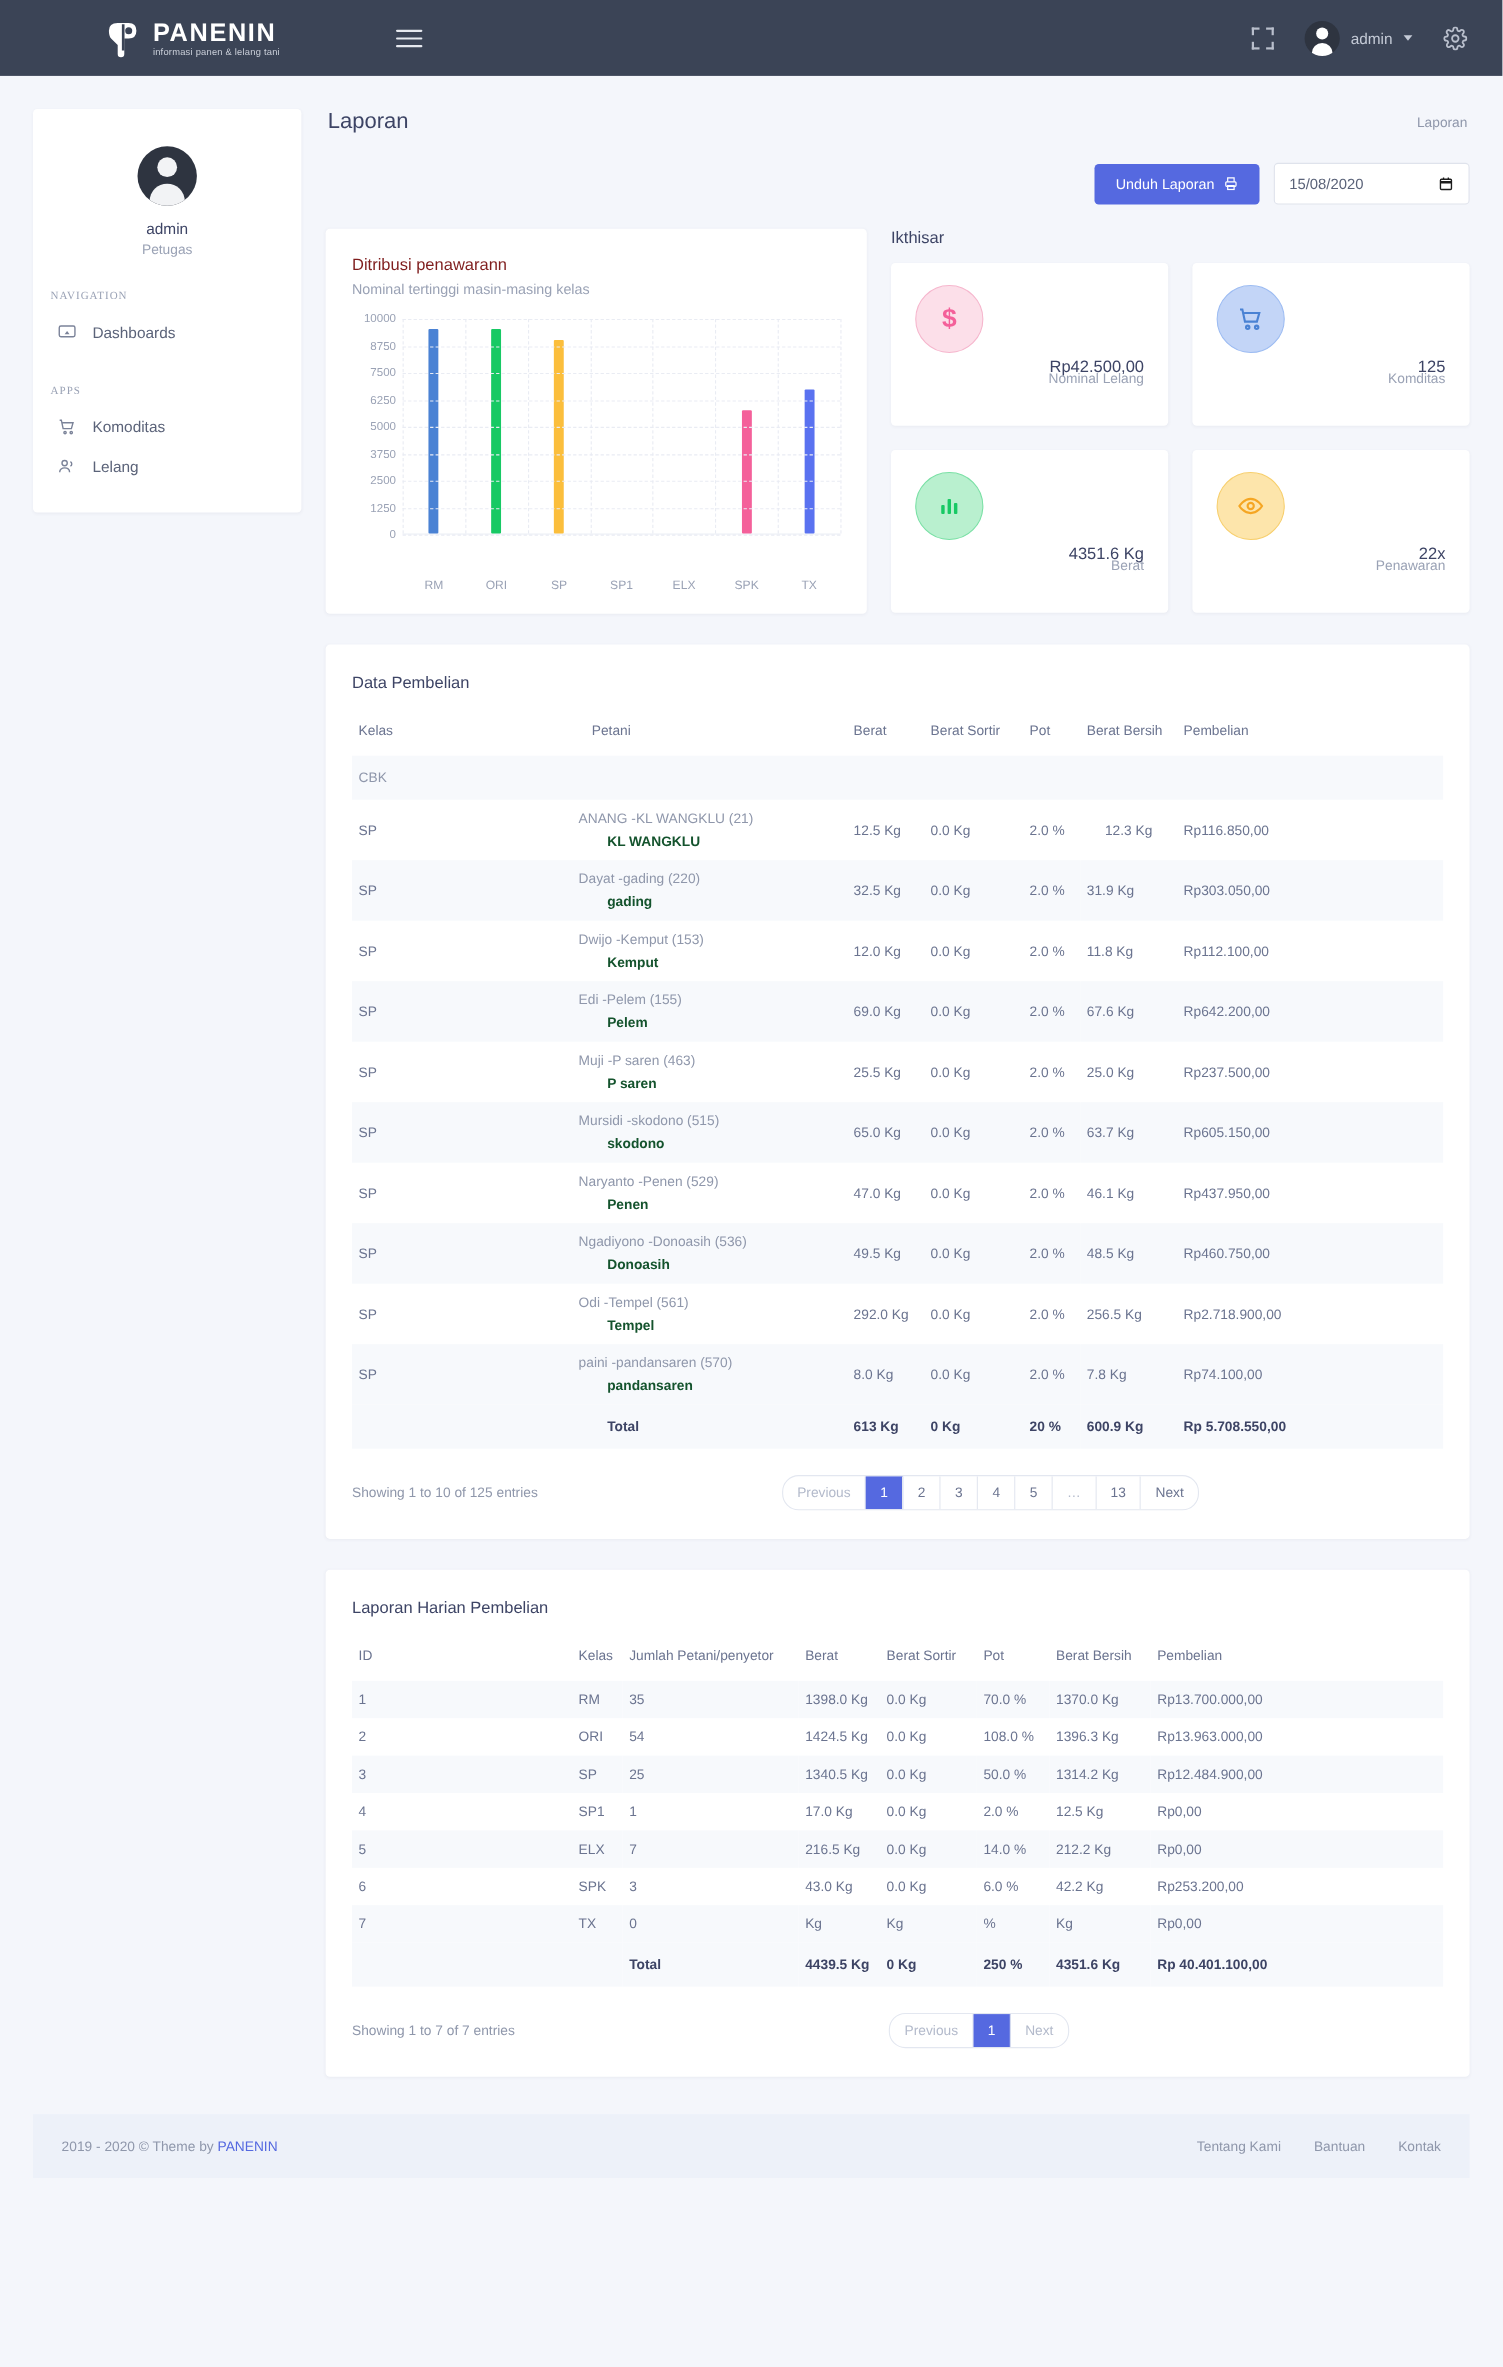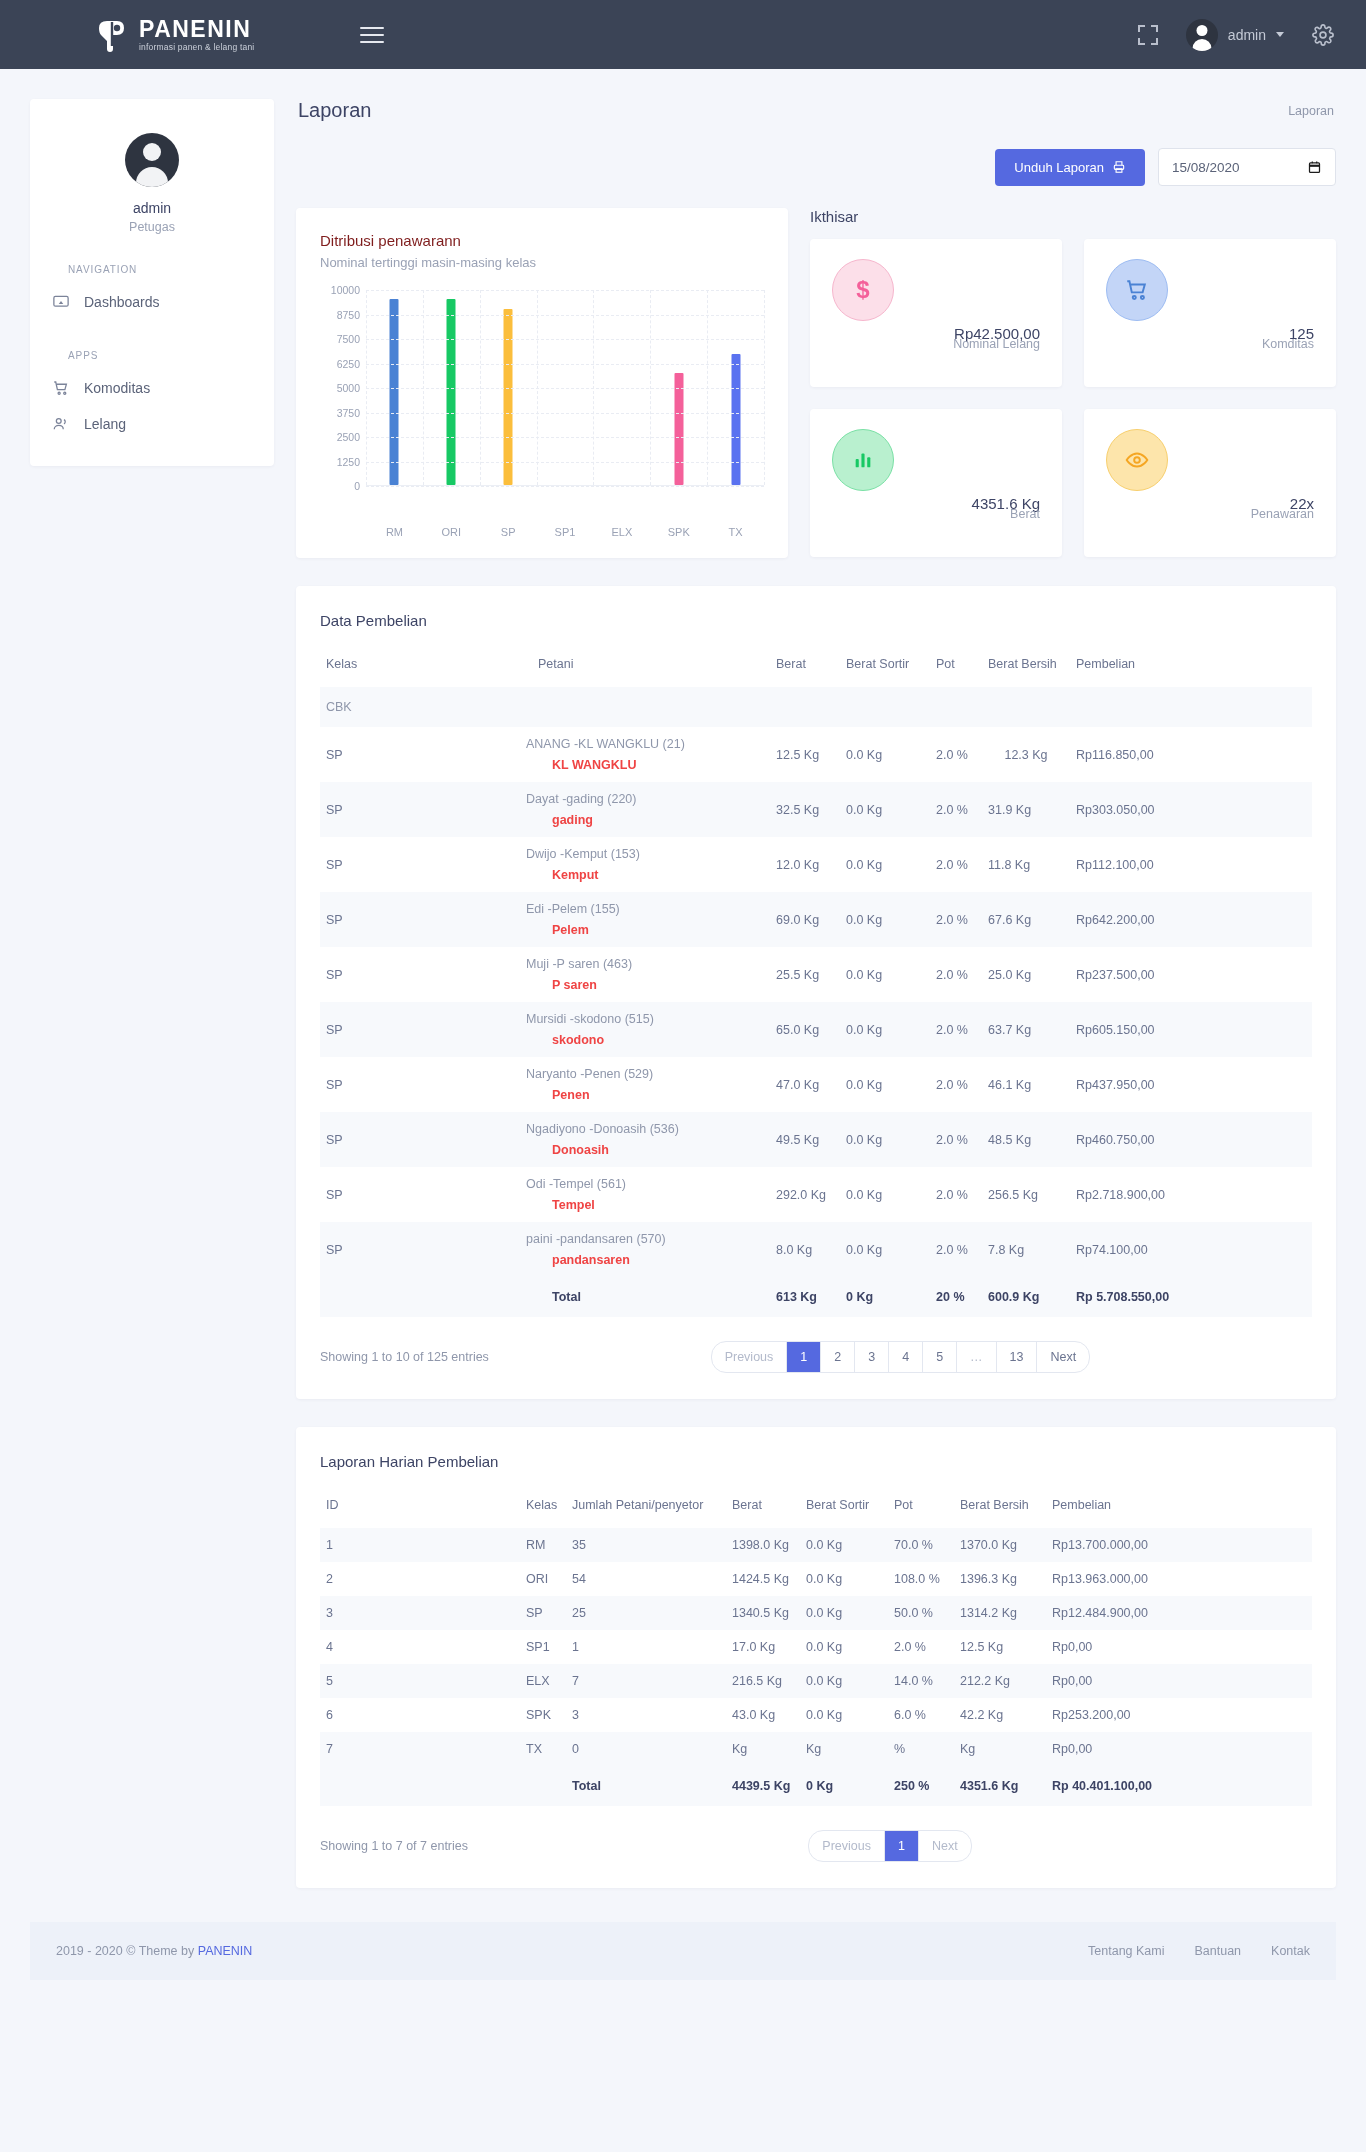--- a/index.html
+++ b/index.html
@@ -91,22 +91,22 @@
     content:""; position:absolute; width:18px; height:18px; border-radius:50%;
     background:#f2f3f5; top:10px; left:50%; transform:translateX(-50%);
   }
   .side-avatar::after {
     content:""; position:absolute; width:32px; height:23px; border-radius:16px 16px 0 0;
     background:#f2f3f5; bottom:-3px; left:50%; transform:translateX(-50%);
   }
   .side-user { text-align:center; margin-top:13px; font-size:14px; color:#3d4465; }
   .side-role { text-align:center; margin-top:4px; font-size:12.5px; color:#9aa2b5; }
   .side-section {
-    margin: 30px 0 9px 38px; font-size: 10px; letter-spacing: .9px;
-    color: #9aa2b5; text-transform: uppercase;
+    margin: 30px 0 9px 16px; font-size: 10px; letter-spacing: .9px;
+    color: #9aa2b5; text-transform: uppercase; font-family: Liberation Serif, serif;
   }
   .side-item {
     display:flex; align-items:center; gap:14px;
     padding: 9px 22px; font-size:14px; color:#5b6379; cursor:pointer;
   }
   .side-ico { width:18px; height:18px; flex:0 0 18px; color:#7b8399; }
 
   
   .content { flex: 1 1 auto; min-width: 0; }
   .page-head { display:flex; align-items:center; padding: 0 2px 0 2px; }
@@ -176,21 +176,21 @@
   .table-card-title { font-size:15px; color:#3d4465; margin-bottom:22px; }
   table { width:100%; border-collapse:collapse; font-size:12.5px; }
   th {
     font-weight: normal; color:#6b7490; font-size:12.5px;
     padding: 6px 6px 16px 6px; text-align:left; white-space:nowrap;
   }
   td { padding: 10px 6px; color:#6b7490; vertical-align:middle; }
   tbody tr.zebra { background:#f7f9fc; }
   tr.group-row td { color:#8f97ab; padding: 13px 6px; }
   .petani-top { color:#8f97ab; font-size:12.5px; }
-  .petani-bot { color:#ef4444; font-weight:bold; font-size:12.5px; margin-top:7px; margin-left:26px; }
+  .petani-bot { color:#14532d; font-weight:bold; font-size:12.5px; margin-top:7px; margin-left:26px; }
   tr.total-row td { font-weight:bold; color:#3d4465; background:#f7f9fc; padding:13px 6px; }
 
   .tfoot {
     display:flex; align-items:center; margin-top:24px;
   }
   .entries { font-size:12.5px; color:#8f97ab; }
   .pager { margin-left:auto; margin-right:auto; display:flex;
     border:1px solid #e3e7f0; border-radius:15px; overflow:hidden; background:#fff; }
   .pager div {
     padding: 8px 13px; font-size:12.5px; color:#6b7490;

